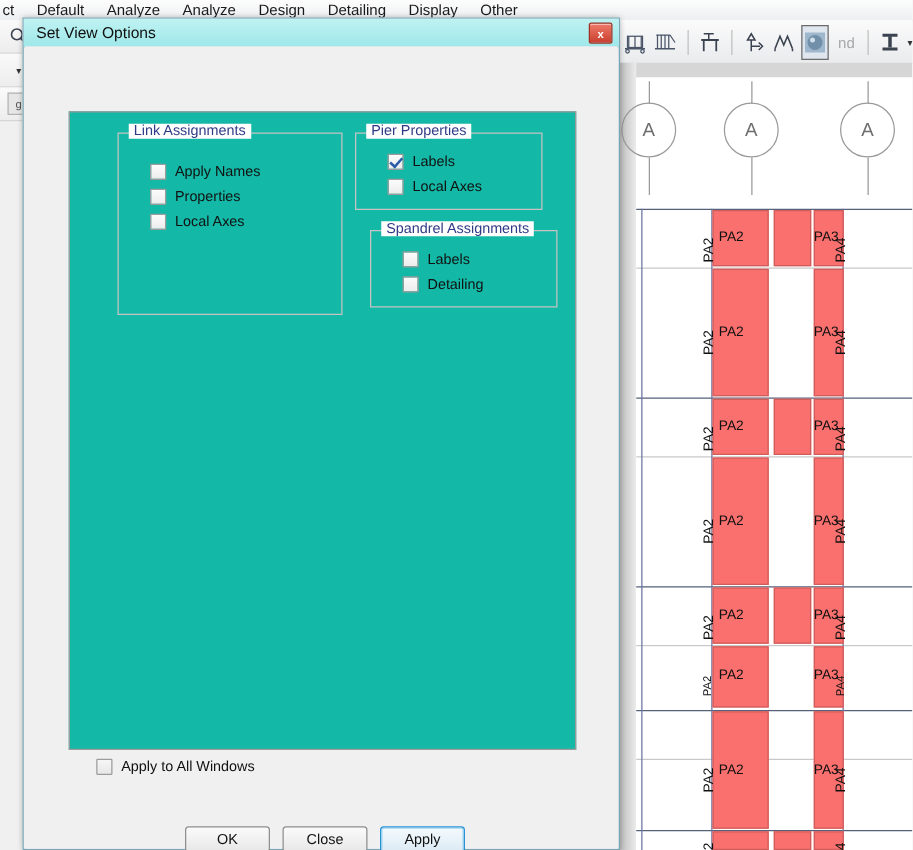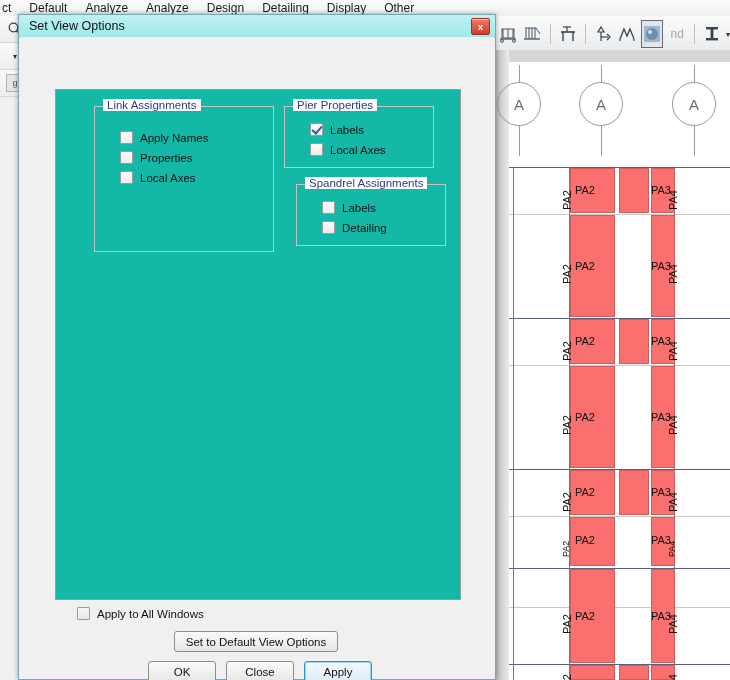--- a/index.html
+++ b/index.html
@@ -380,18 +380,17 @@
           <span class="chk-label">Detailing</span>
         </div>
       </div>
     </div>
 
     <div class="apply-all" style="left:57px;top:570px;">
       <span class="chk-box"></span>
       <span class="chk-label">Apply to All Windows</span>
     </div>
 
-    <div class="btn" style="left:154px;top:594px;width:164px;height:21px;">Set to Default View Options</div>
     <div class="btn" style="left:128px;top:624px;width:68px;height:22px;">OK</div>
     <div class="btn" style="left:206px;top:624px;width:68px;height:22px;">Close</div>
     <div class="btn focus" style="left:284px;top:624px;width:68px;height:22px;">Apply</div>
   </div>
 </div>
 
 </body></html>

